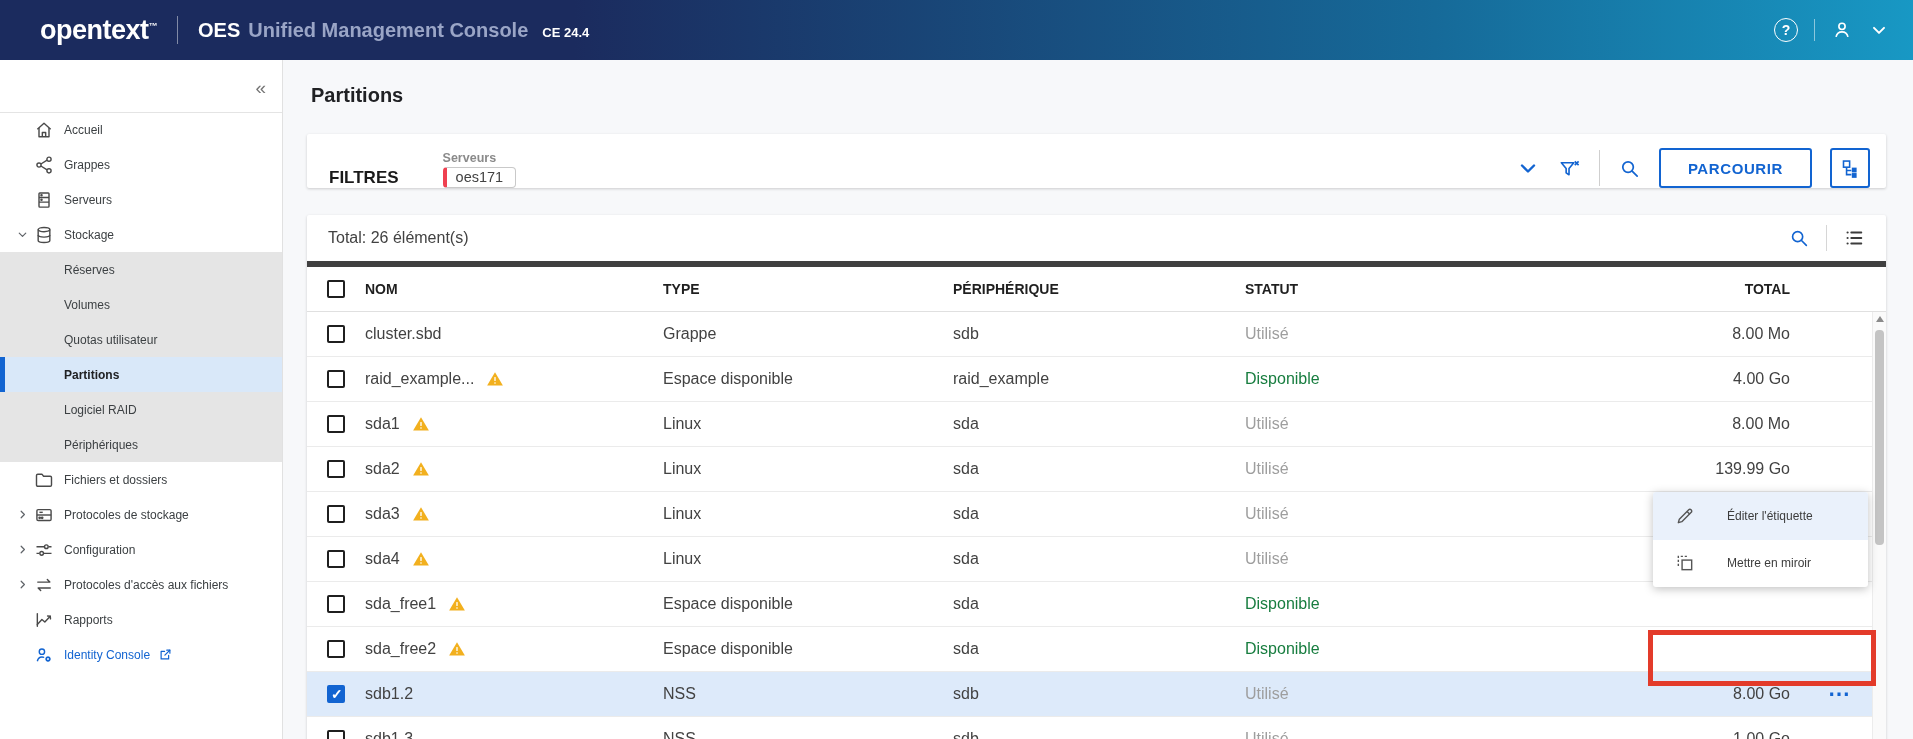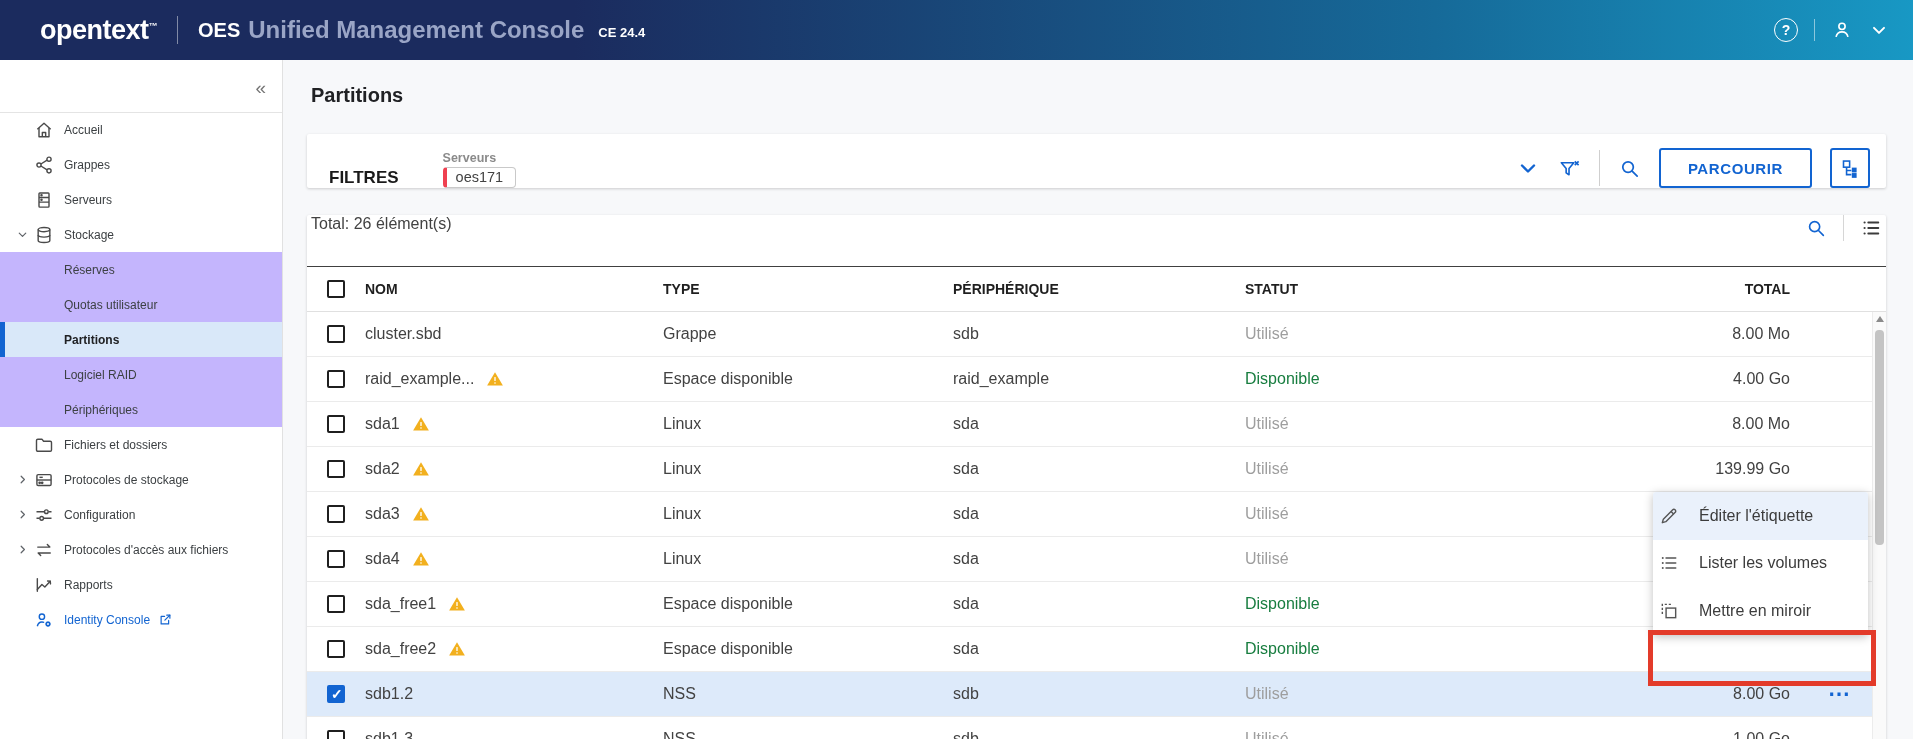--- a/index.html
+++ b/index.html
@@ -15,39 +15,39 @@
   svg{display:block}
 
   
   .app-header{position:absolute;top:0;left:0;width:1913px;height:60px;
     background:linear-gradient(90deg,var(--hdr-a) 0%,var(--hdr-a) 30%,#166a99 75%,var(--hdr-b) 100%);
     display:flex;align-items:center;color:#fff;z-index:10}
   .logo{margin-left:40px;font-size:27px;font-weight:800;letter-spacing:-0.5px}
   .logo sup{font-size:9px;font-weight:700;vertical-align:super}
   .hdr-divider{width:1px;height:28px;background:rgba(255,255,255,.45);margin:0 20px}
   .prod-prefix{font-size:20px;font-weight:700;margin-right:8px}
-  .prod-name{font-size:24px;font-weight:700;color:#9aa5c6}
+  .prod-name{font-size:20px;font-weight:700;color:#9aa5c6}
   .prod-version{font-size:13px;font-weight:700;margin-left:14px;margin-top:4px}
   .hdr-right{position:absolute;right:24px;top:0;height:60px;display:flex;align-items:center;gap:16px}
   .help-badge{width:24px;height:24px;border:1.8px solid #fff;border-radius:50%;
     display:flex;align-items:center;justify-content:center;font-size:14px;font-weight:700;color:#fff;cursor:pointer}
   .hdr-vline{width:1px;height:22px;background:rgba(255,255,255,.5)}
   .hdr-ic{color:#fff;cursor:pointer}
 
   
   .sidebar{position:absolute;top:60px;left:0;width:283px;bottom:0;background:#fff;
     border-right:1px solid #e1e1e1;z-index:5}
   .collapse-btn{position:absolute;top:18px;right:16px;font-size:19px;color:#757575;cursor:pointer;line-height:1}
   .side-rule{position:absolute;top:52px;left:0;right:0;height:1px;background:#e4e4e4}
   .nav{position:absolute;top:52px;left:0;right:0}
   .nav-item{display:flex;align-items:center;height:35px;padding-left:10px;cursor:pointer}
   .nav-item .chev{width:24px;display:flex;align-items:center;justify-content:center;color:#5f6368}
   .nav-item .nav-icon{width:30px;display:flex;align-items:center;color:#4a4a4a}
   .nav-label{font-size:12px;color:#3c4043}
-  .nav-sub{background:#c4b5fd}
+  .nav-sub{background:#e5e5e5}
   .nav-sub .nav-label{margin-left:54px}
   .nav-item.selected{background:var(--sel-nav);border-left:5px solid var(--accent)}
   .nav-item.selected .nav-label{font-weight:700;color:#202124;margin-left:49px}
   .nav-item.link .nav-label{color:var(--accent)}
   .nav-item.link .nav-icon{color:var(--accent)}
   .ext-ic{margin-left:8px;color:var(--accent)}
 
   
   .main{position:absolute;left:283px;top:60px;right:0;bottom:0;overflow:hidden}
   .page-title{position:absolute;top:24px;left:28px;font-size:20px;font-weight:700;color:#202124}
@@ -63,21 +63,21 @@
   .blue-ic{color:var(--accent);cursor:pointer}
   .v-divider{width:1px;height:36px;background:#cfcfcf}
   .browse-btn{height:40px;padding:0 27px;border:2px solid var(--accent);border-radius:3px;background:#fff;
     color:var(--accent);font-size:15px;font-weight:700;letter-spacing:.6px;cursor:pointer;
     font-family:"Liberation Sans",sans-serif}
   .tree-btn{width:40px;height:40px;border:2px solid var(--accent);border-radius:3px;background:#fff;
     display:flex;align-items:center;justify-content:center;color:var(--accent);cursor:pointer}
 
   
   .table-card{position:absolute;left:24px;top:155px;right:27px;height:600px;overflow:hidden}
-  .total-row{height:52px;display:flex;align-items:flex-start;padding:0 4px;border-bottom:1px solid #404040}
+  .total-row{height:52px;display:flex;align-items:center;padding:0 21px;border-bottom:6px solid #404040}
   .total-text{font-size:16px;color:#424242}
   .total-actions{margin-left:auto;display:flex;align-items:center;gap:16px}
   .dark-ic{color:#3c3c3c;cursor:pointer}
   .t-divider{width:1px;height:26px;background:#d6d6d6}
 
   .thead{height:45px;display:flex;align-items:center;border-bottom:1px solid #e0e0e0;
     font-size:14px;font-weight:700;color:#1f1f1f}
   .trow{height:45px;display:flex;align-items:center;border-bottom:1px solid #ebebeb;
     font-size:16px;color:#424242;position:relative}
   .trow.selected{background:var(--sel-row)}
@@ -98,22 +98,22 @@
 
   
   .scroll-track{position:absolute;top:97px;right:0;bottom:0;width:14px;background:#fafafa;border-left:1px solid #ececec}
   .scroll-up{position:absolute;top:4px;left:3px;width:0;height:0;border-left:4px solid transparent;
     border-right:4px solid transparent;border-bottom:6px solid #8b8b8b}
   .scroll-thumb{position:absolute;top:18px;left:2px;width:9px;height:215px;background:#c4c4c4;border-radius:4px;cursor:pointer}
 
   
   .context-menu{position:absolute;left:1653px;top:492px;width:215px;background:#fff;border-radius:3px;
     box-shadow:0 2px 10px rgba(0,0,0,.25);z-index:30;overflow:hidden}
-  .menu-item{height:47.5px;display:flex;align-items:center;padding-left:6px;gap:20px;cursor:pointer;
-    font-size:16px;color:#3c3c3c}
+  .menu-item{height:47.5px;display:flex;align-items:center;padding-left:22px;gap:32px;cursor:pointer;
+    font-size:12px;color:#3c3c3c}
   .menu-item .m-ic{color:#555;display:flex}
   .menu-item.hovered{background:#eaf1fb}
   .menu-item.danger,.menu-item.danger .m-ic{color:var(--danger)}
   .annotation-box{position:absolute;left:1648px;top:630px;width:228px;height:56px;
     border:5px solid var(--annot);z-index:40;pointer-events:none}
 </style>
 </head>
 <body style="--accent: #1264d1; --hdr-a: #1b2b5e; --hdr-b: #1898c4; --warn: #f2b01e; --ok: #177d3f; --muted: #9e9e9e; --danger: #e5194f; --annot: #e33b2a; --chip-red: #ef4050; --sel-row: #ddeafa; --sel-nav: #d9e8f9;">
 
 <header class="app-header">
@@ -195,20 +195,23 @@
             <path d="M5 12c0 1.4 3.1 2.5 7 2.5s7-1.1 7-2.5"></path>
           </svg>
         </span>
       <span class="nav-label">Stockage</span>
     </div>
 
     <div class="nav-item nav-sub">
       <span class="nav-label">Réserves</span>
     </div>
     <div class="nav-item nav-sub">
+      <span class="nav-label">Volumes</span>
+    </div>
+    <div class="nav-item nav-sub">
       <span class="nav-label">Quotas utilisateur</span>
     </div>
     <div class="nav-item nav-sub selected">
       <span class="nav-label">Partitions</span>
     </div>
     <div class="nav-item nav-sub">
       <span class="nav-label">Logiciel RAID</span>
     </div>
     <div class="nav-item nav-sub">
       <span class="nav-label">Périphériques</span>
@@ -575,31 +578,20 @@
     <span class="m-ic">
         <svg width="20" height="20" viewBox="0 0 24 24" fill="none" stroke="currentColor" stroke-width="1.7" stroke-linejoin="round">
           <path d="M4 20l1.2-4.2L16.5 4.5a1.9 1.9 0 012.7 0l.3.3a1.9 1.9 0 010 2.7L8.2 18.8z"></path>
           <path d="M14.5 6.5l3 3"></path>
         </svg>
       </span>
     <span>Éditer l'étiquette</span>
   </div>
   <div class="menu-item">
     <span class="m-ic">
-        <svg width="20" height="20" viewBox="0 0 24 24" fill="none" stroke="currentColor" stroke-width="2" stroke-linecap="round">
-          <circle cx="4.5" cy="6" r="1.2" fill="currentColor" stroke="none"></circle>
-          <circle cx="4.5" cy="12" r="1.2" fill="currentColor" stroke="none"></circle>
-          <circle cx="4.5" cy="18" r="1.2" fill="currentColor" stroke="none"></circle>
-          <path d="M8.5 6H20M8.5 12H20M8.5 18H20"></path>
-        </svg>
-      </span>
-    <span>Lister les volumes</span>
-  </div>
-  <div class="menu-item">
-    <span class="m-ic">
         <svg width="20" height="20" viewBox="0 0 24 24" fill="none" stroke="currentColor" stroke-width="1.7">
           <path d="M4 15.5V4h11.5" stroke-dasharray="2.6 2.2"></path>
           <rect x="8.5" y="8.5" width="11.5" height="11.5"></rect>
         </svg>
       </span>
     <span>Mettre en miroir</span>
   </div>
 </div>
 
 <div class="annotation-box"></div>

